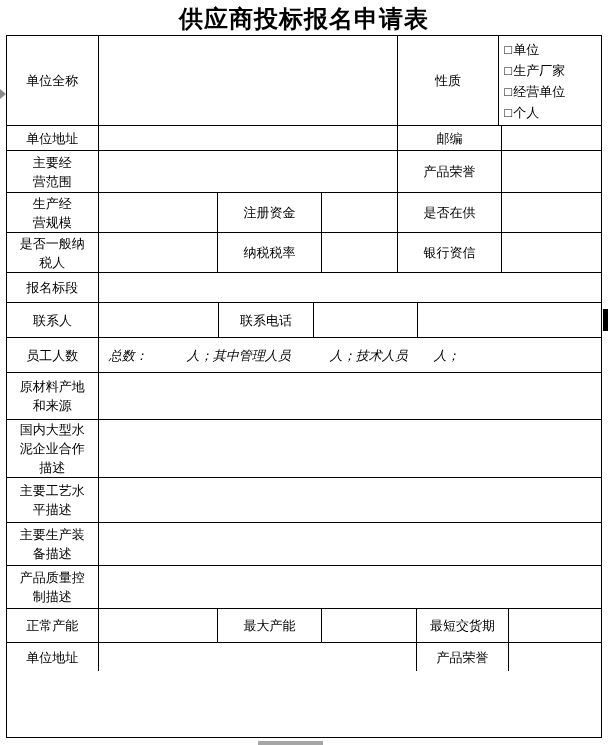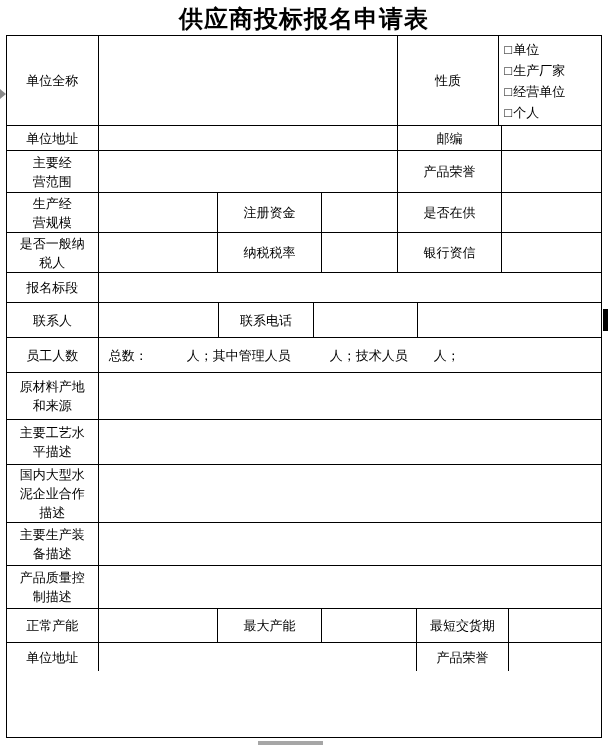--- a/index.html
+++ b/index.html
@@ -22,21 +22,21 @@
   .row{display:flex;border-bottom:1px solid #000;box-sizing:border-box;}
   .row:last-child{border-bottom:none;}
   .cell{
     border-right:1px solid #000;box-sizing:border-box;
     display:flex;align-items:center;justify-content:center;
     font-size:13px;line-height:19px;text-align:center;
     white-space:pre-line;overflow:hidden;
   }
   .cell:last-child{border-right:none;}
   .cell.value{}
-  .cell.left{justify-content:flex-start;text-align:left;padding-left:10px;}
+  .cell.left{justify-content:flex-start;text-align:left;padding-left:10px;font-style:italic;}
   .cell.options{
     flex-direction:column;align-items:flex-start;justify-content:center;
     padding-left:5px;line-height:21px;
   }
   .option{display:flex;align-items:center;}
   .cb-glyph{margin-right:1px;font-size:13px;}
   .margin-arrow{
     position:absolute;left:0;top:89px;width:0;height:0;
     border-top:5px solid transparent;border-bottom:5px solid transparent;
     border-left:6px solid #8a8a8a;
@@ -133,30 +133,30 @@
     <div class="cell value left" style="width:504px">总数：　　　人；其中管理人员　　　人；技术人员　　人；</div>
   </div>
 
 
   <div class="row" style="height:47px">
     <div class="cell" style="width:92px">原材料产地
 和来源</div>
     <div class="cell value" style="width:504px"></div>
   </div>
 
-  <div class="row" style="height:45px">
-    <div class="cell" style="width:92px">主要工艺水
-平描述</div>
-    <div class="cell value" style="width:504px"></div>
-  </div>
-
   <div class="row" style="height:58px">
     <div class="cell" style="width:92px">国内大型水
 泥企业合作
 描述</div>
+    <div class="cell value" style="width:504px"></div>
+  </div>
+
+  <div class="row" style="height:45px">
+    <div class="cell" style="width:92px">主要工艺水
+平描述</div>
     <div class="cell value" style="width:504px"></div>
   </div>
 
   <div class="row" style="height:43px">
     <div class="cell" style="width:92px">主要生产装
 备描述</div>
     <div class="cell value" style="width:504px"></div>
   </div>
 
   <div class="row" style="height:43px">

